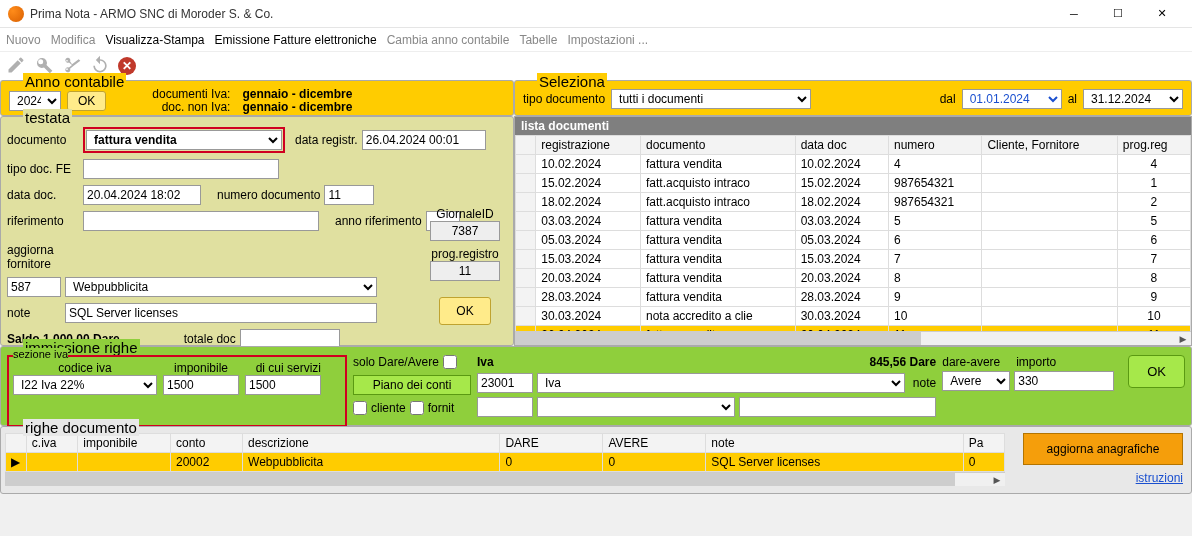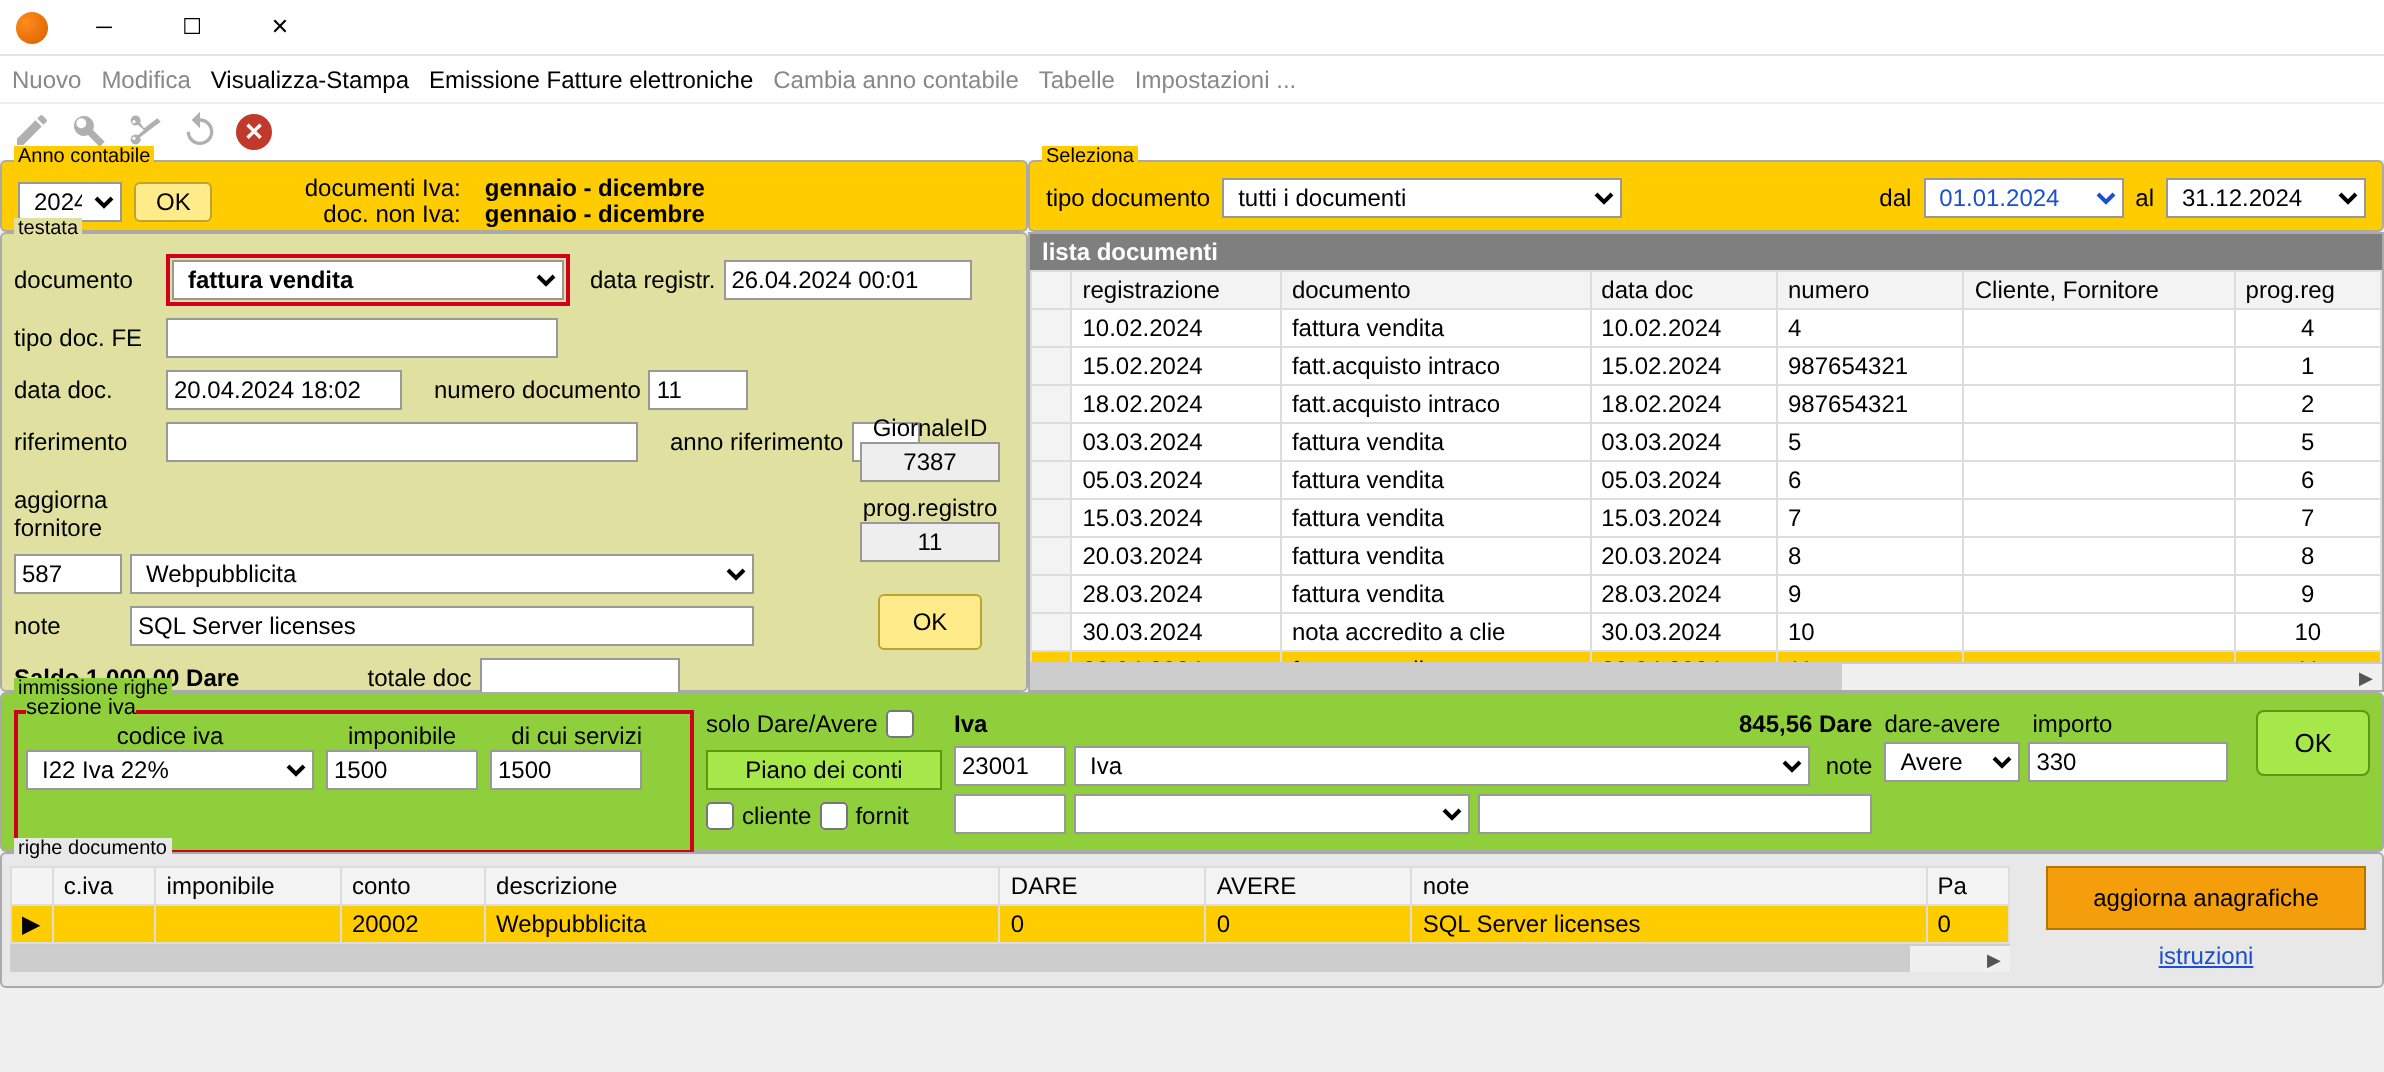--- a/index.html
+++ b/index.html
@@ -20,21 +20,21 @@
 
 .iconbar { height: 28px; background: #fff; display: flex; align-items: center; padding: 0 6px; gap: 8px; }
 .iconbar svg { width: 20px; height: 20px; }
 .iconbar .closeicon { width: 18px; height: 18px; border-radius: 50%; background: #c0392b; color: #fff; display: flex; align-items: center; justify-content: center; font-weight: bold; font-size: 12px; cursor: pointer; }
 
 
 .striprow { display: flex; }
 
 
 .panel { border: 1px solid #aaa; border-radius: 3px; position: relative; }
-.panel > .plabel { position: absolute; top: -8px; left: 6px; font-size: 10px; padding: 0 2px; }
+.panel > .plabel { position: absolute; top: -8px; left: 22px; font-size: 15px; padding: 0 2px; }
 .yellow { background: #ffcc00; }
 .olive { background: #e0e0a0; }
 .green { background: #8fcf3c; }
 .gray { background: #e8e8e8; }
 
 .annopanel { width: 514px; height: 36px; padding: 8px 8px 2px 8px; display: flex; align-items: center; gap: 6px; }
 .annopanel .plabel { background: #ffcc00; }
 .selpanel { flex: 1; height: 36px; padding: 8px 8px 2px 8px; }
 .selpanel .plabel { background: #ffcc00; }
 
@@ -62,36 +62,37 @@
 .immissione { height: 80px; padding: 8px 6px 4px 6px; display: flex; gap: 6px; align-items: flex-start; }
 .immissione .plabel { background: #8fcf3c; }
 .sezione { border: 2px solid #d00020; padding: 4px 4px 2px 4px; position: relative; width: 340px; height: 72px; }
 .sezione .plabel { position: absolute; top: -9px; left: 4px; background: #8fcf3c; font-size: 11px; }
 
 .righe { padding: 6px 4px 4px 4px; height: 68px; position: relative; }
 .righe .plabel { background: #e8e8e8; }
 
 .sidebtns { position: absolute; right: 8px; bottom: 8px; display: flex; flex-direction: column; gap: 6px; width: 160px; }
 .orange { background: #f59e0b; border: 1px solid #b37400; text-align: center; padding: 8px 4px; cursor: pointer; }
-.link { color: #1a4fcf; text-decoration: underline; text-align: center; cursor: pointer; }
+.link { color: #1a4fcf; text-decoration: underline; text-align: right; cursor: pointer; }
 
 input[type=checkbox] { width: 14px; height: 14px; vertical-align: middle; }
 .chk-blue { accent-color: #1a66ff; }
 .notehl { background: #1a66ff; color: #fff; border: 1px solid #1a4fcf; padding: 1px 3px; height: 20px; }
 
 .scrollx { height: 14px; background: #f0f0f0; border-top: 1px solid #ccc; position: relative; }
 .scrollx .thumb { position: absolute; left: 0; top: 0; height: 100%; width: 60%; background: #cdcdcd; }
 .scrollx .arrow { position: absolute; top: 0; width: 16px; height: 100%; background: #f0f0f0; display:flex; align-items:center; justify-content:center; font-size:9px; color:#555;}
 .scrollx .arrow.r { right: 0; }
 </style>
 </head>
 <body>
 
 <div class="titlebar">
   <div class="appicon"></div>
+  <div class="title">Prima Nota - ARMO SNC di Moroder S. &amp; Co.</div>
   <div class="winbtns">
     <span>─</span>
     <span>☐</span>
     <span>✕</span>
   </div>
 </div>
 
 <div class="menubar">
   <span>Nuovo</span>
   <span>Modifica</span>

